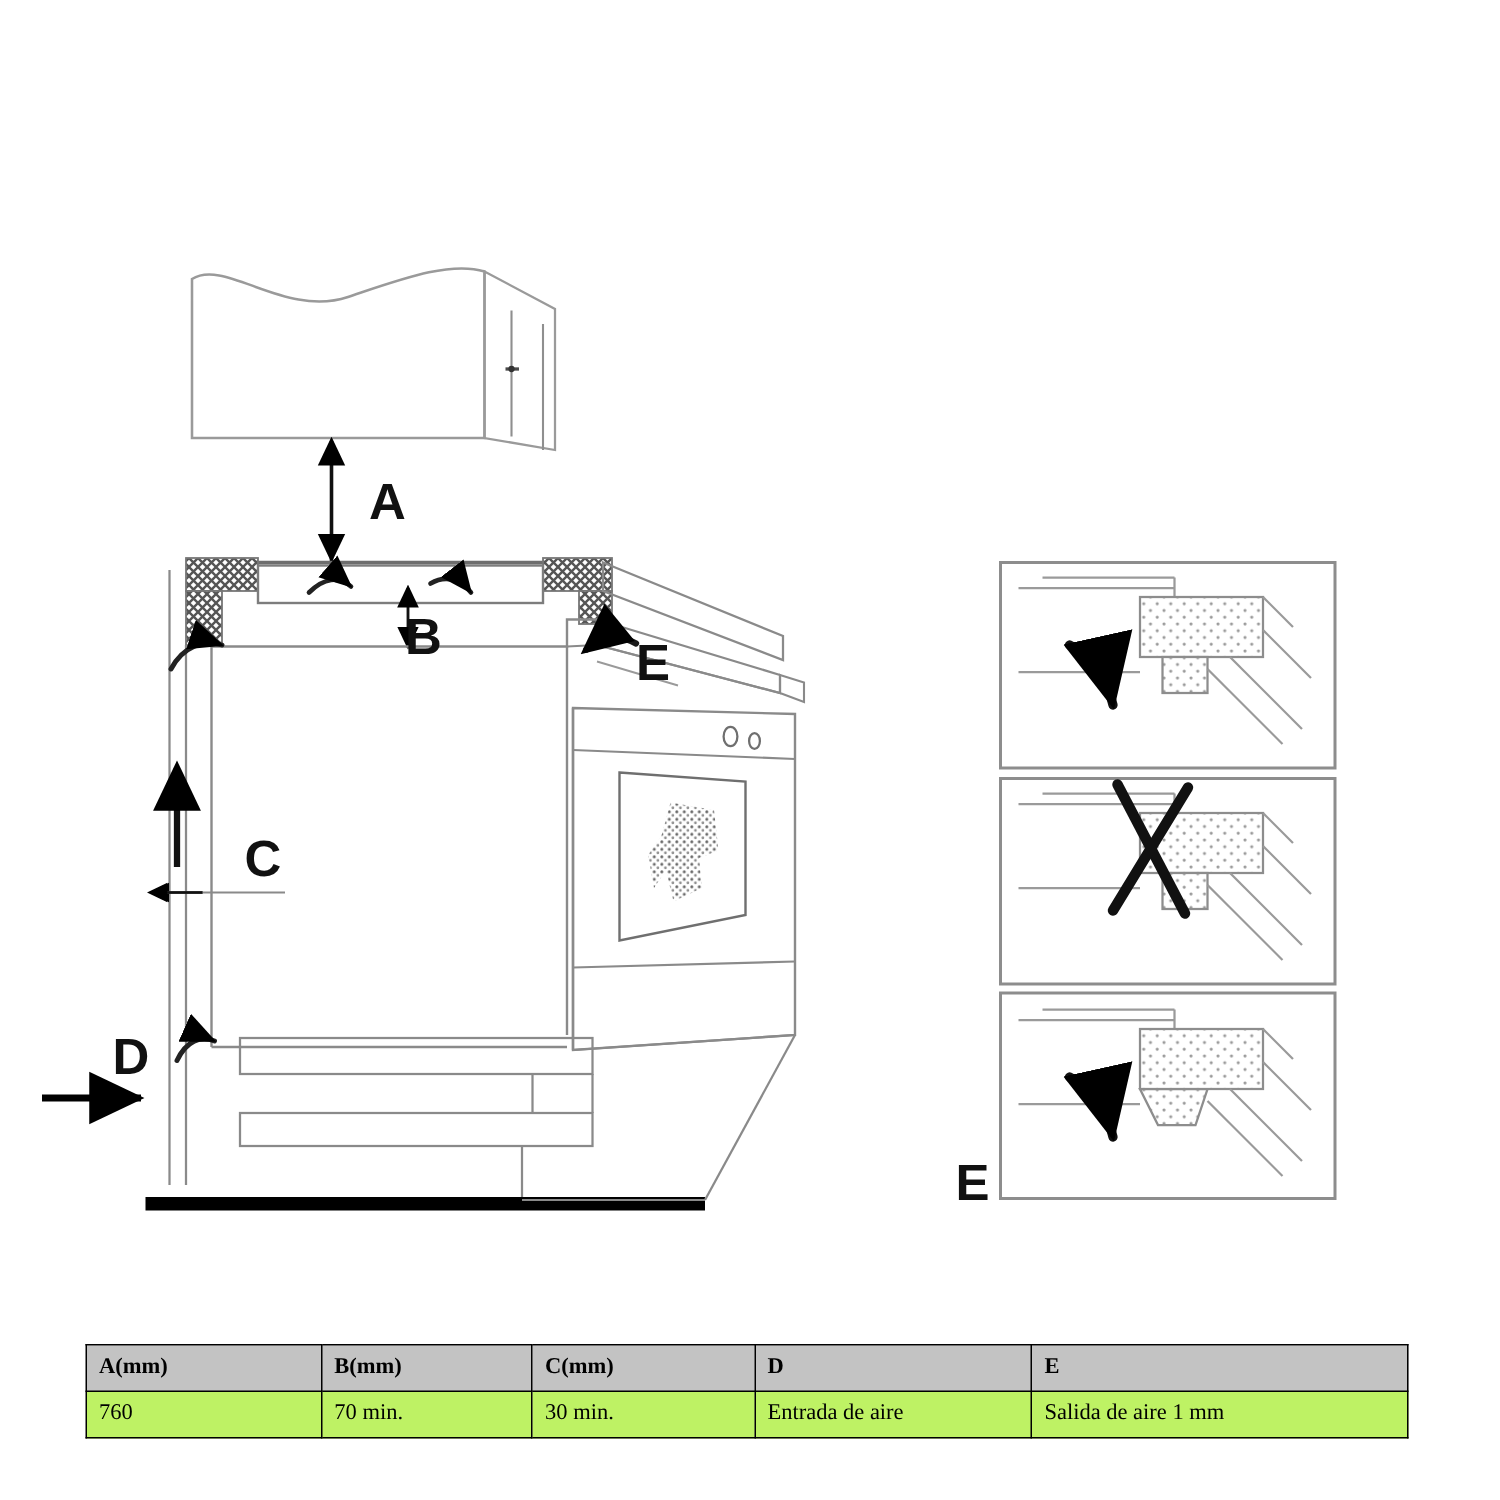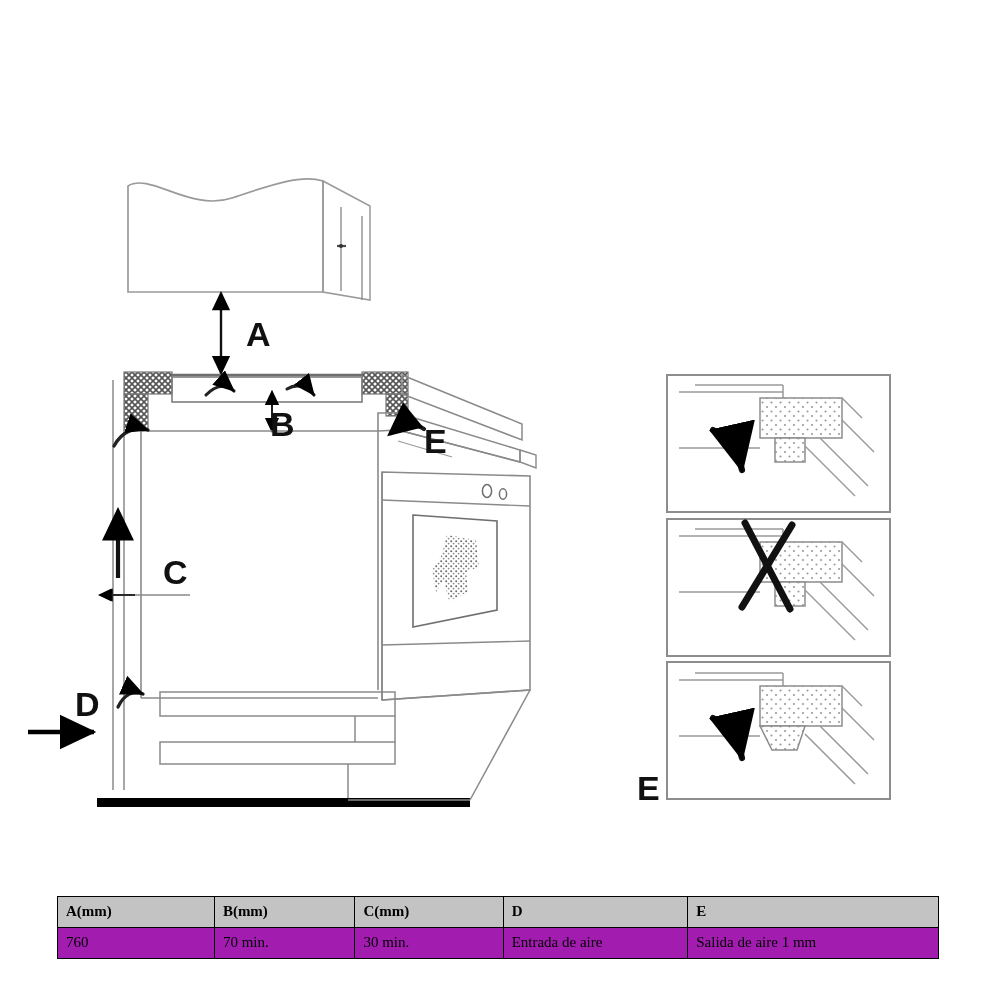--- a/index.html
+++ b/index.html
@@ -59,21 +59,21 @@
     text-align: left;
     height: 19px;
     font-weight: normal;
     white-space: nowrap;
   }
   #spec-table thead th {
     background: #c3c3c3;
     font-weight: bold;
   }
   #spec-table tbody td {
-    background: #a21caf;
+    background: #bef264;
   }
   .col-a { width: 155px; }
   .col-b { width: 136px; }
   .col-c { width: 145px; }
   .col-d { width: 180px; }
   .col-e { width: 252px; }
 </style>
 </head>
 <body>
 

